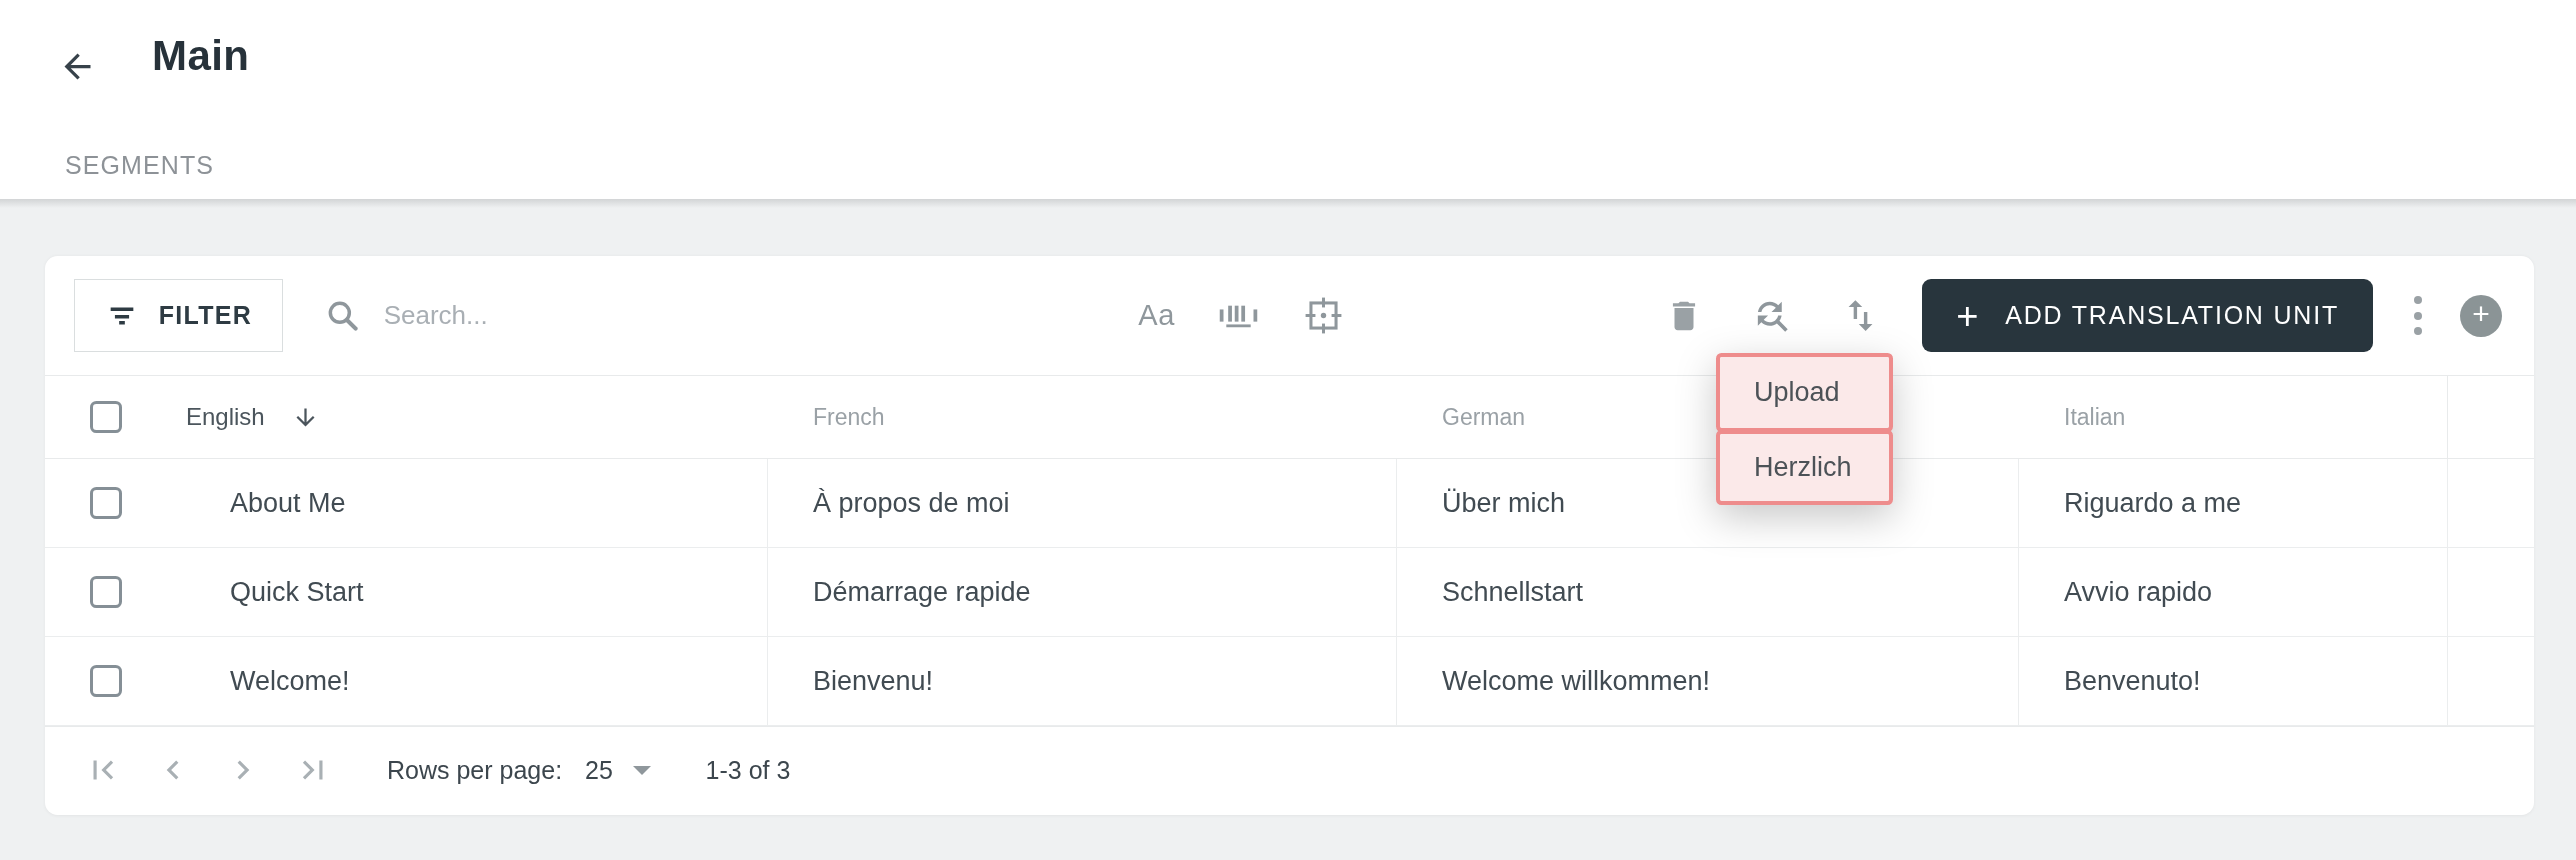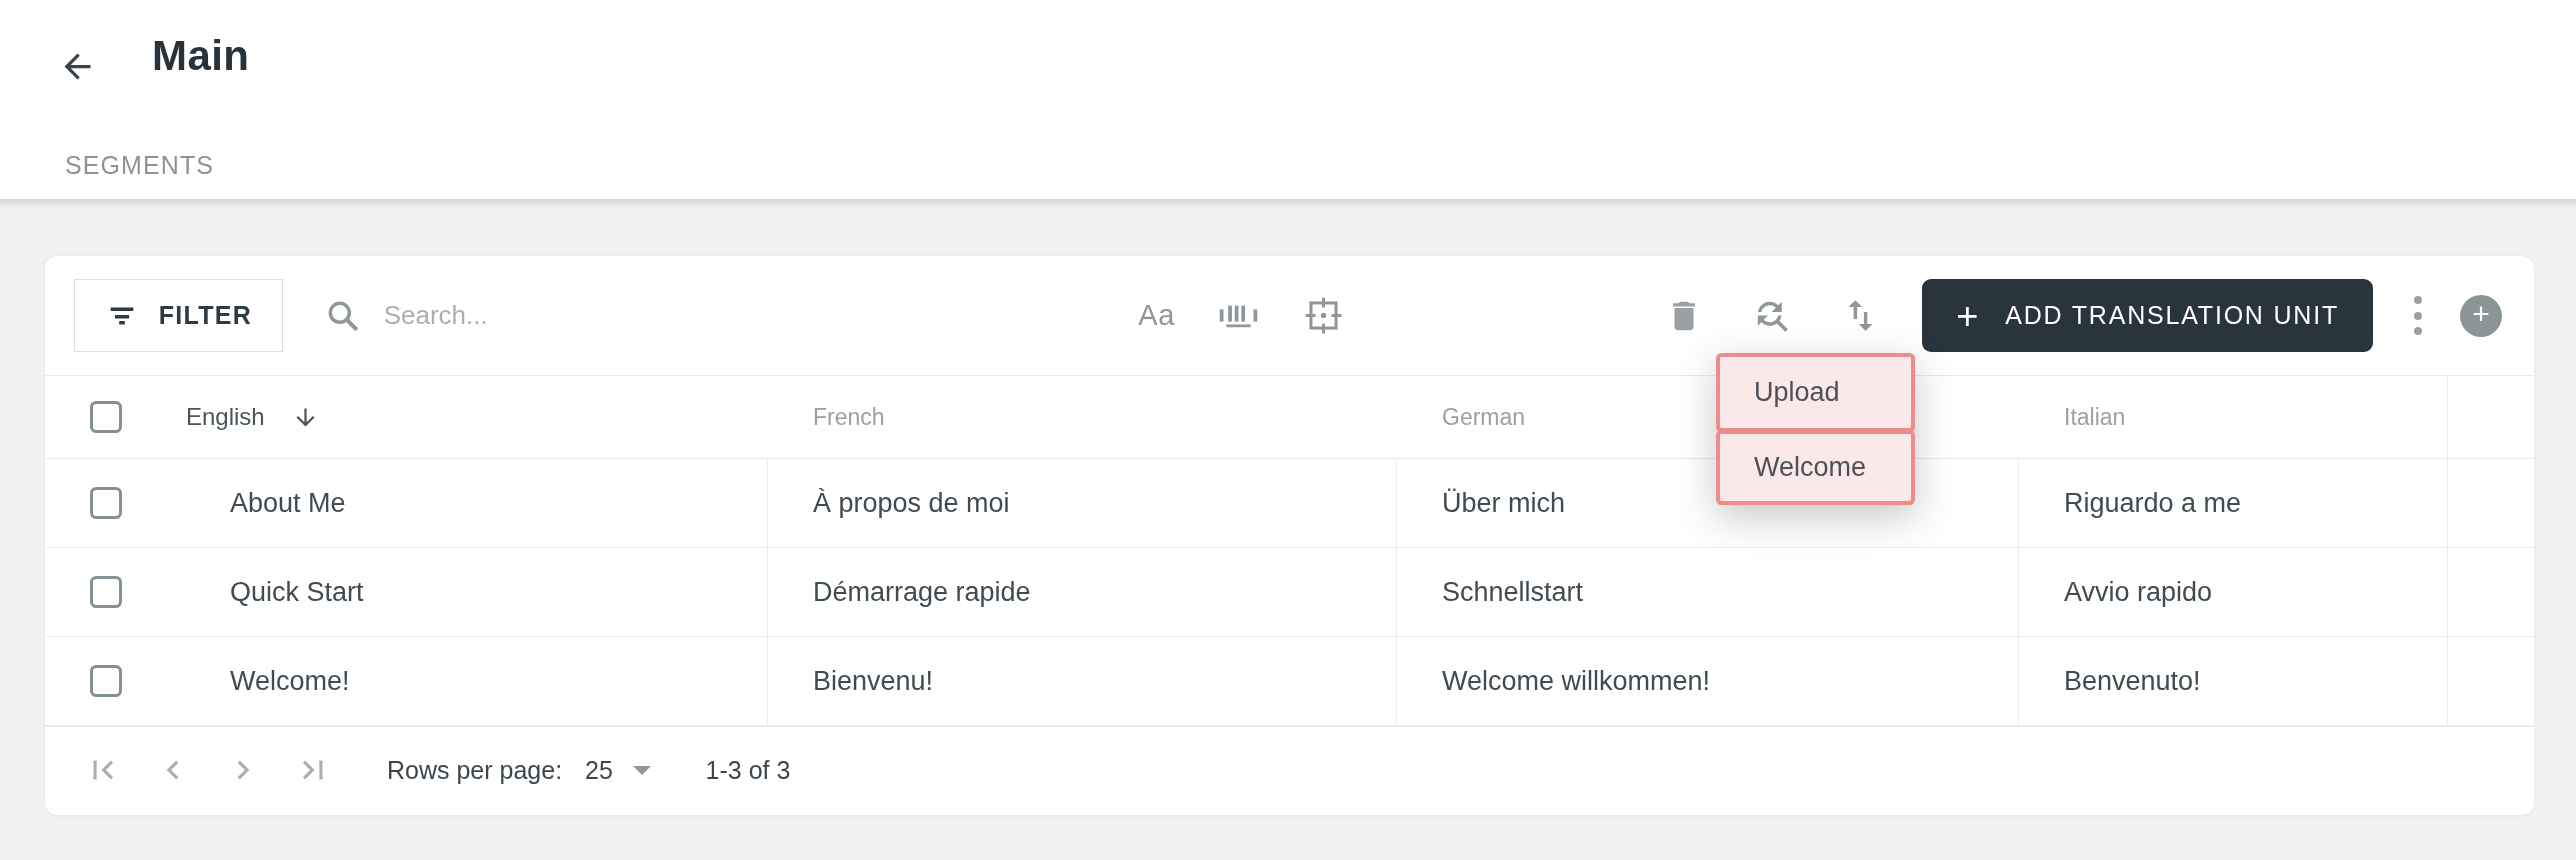--- a/index.html
+++ b/index.html
@@ -106,21 +106,21 @@
   .pager { display: flex; align-items: center; gap: 32px; }
   .rpp-label { margin-left: 55px; font-weight: 500; color: #3c464d; }
   .rpp-select { margin-left: 23px; display: flex; align-items: center; cursor: pointer; }
   .rpp-value { font-size: 25px; color: #3c464d; }
   .caret { margin-left: 19.7px; width: 0; height: 0; border-left: 9px solid transparent;
     border-right: 9px solid transparent; border-top: 9.8px solid #8f979c; }
   .range { margin-left: 55px; color: #3c464d; }
 
   
   .menu {
-    position: absolute; left: 1671px; top: 97px; width: 199px; z-index: 6;
+    position: absolute; left: 1671px; top: 97px; width: 177px; z-index: 6;
     filter: drop-shadow(0 12.5px 19.7px rgba(0,0,0,0.22));
   }
   .menu-item {
     height: 79px; background: #fbe9e9; border: 4.5px solid #ee8c8c; border-radius: 5.4px;
     display: flex; align-items: center; padding-left: 34px;
     font-size: 27px; color: #4c5257; cursor: pointer;
   }
   .menu-item + .menu-item { margin-top: -1.8px; height: 75px; }
 
   svg { display: block; }
@@ -354,18 +354,18 @@
       <span class="caret"></span>
     </div>
     <span class="range">1-3 of 3</span>
   </div>
 
   <div class="menu">
     <div class="menu-item">
       <span>Upload</span>
     </div>
     <div class="menu-item">
-      <span>Welcome</span>
+      <span>Herzlich</span>
     </div>
   </div>
 
 </div>
 
 
 </body></html>

